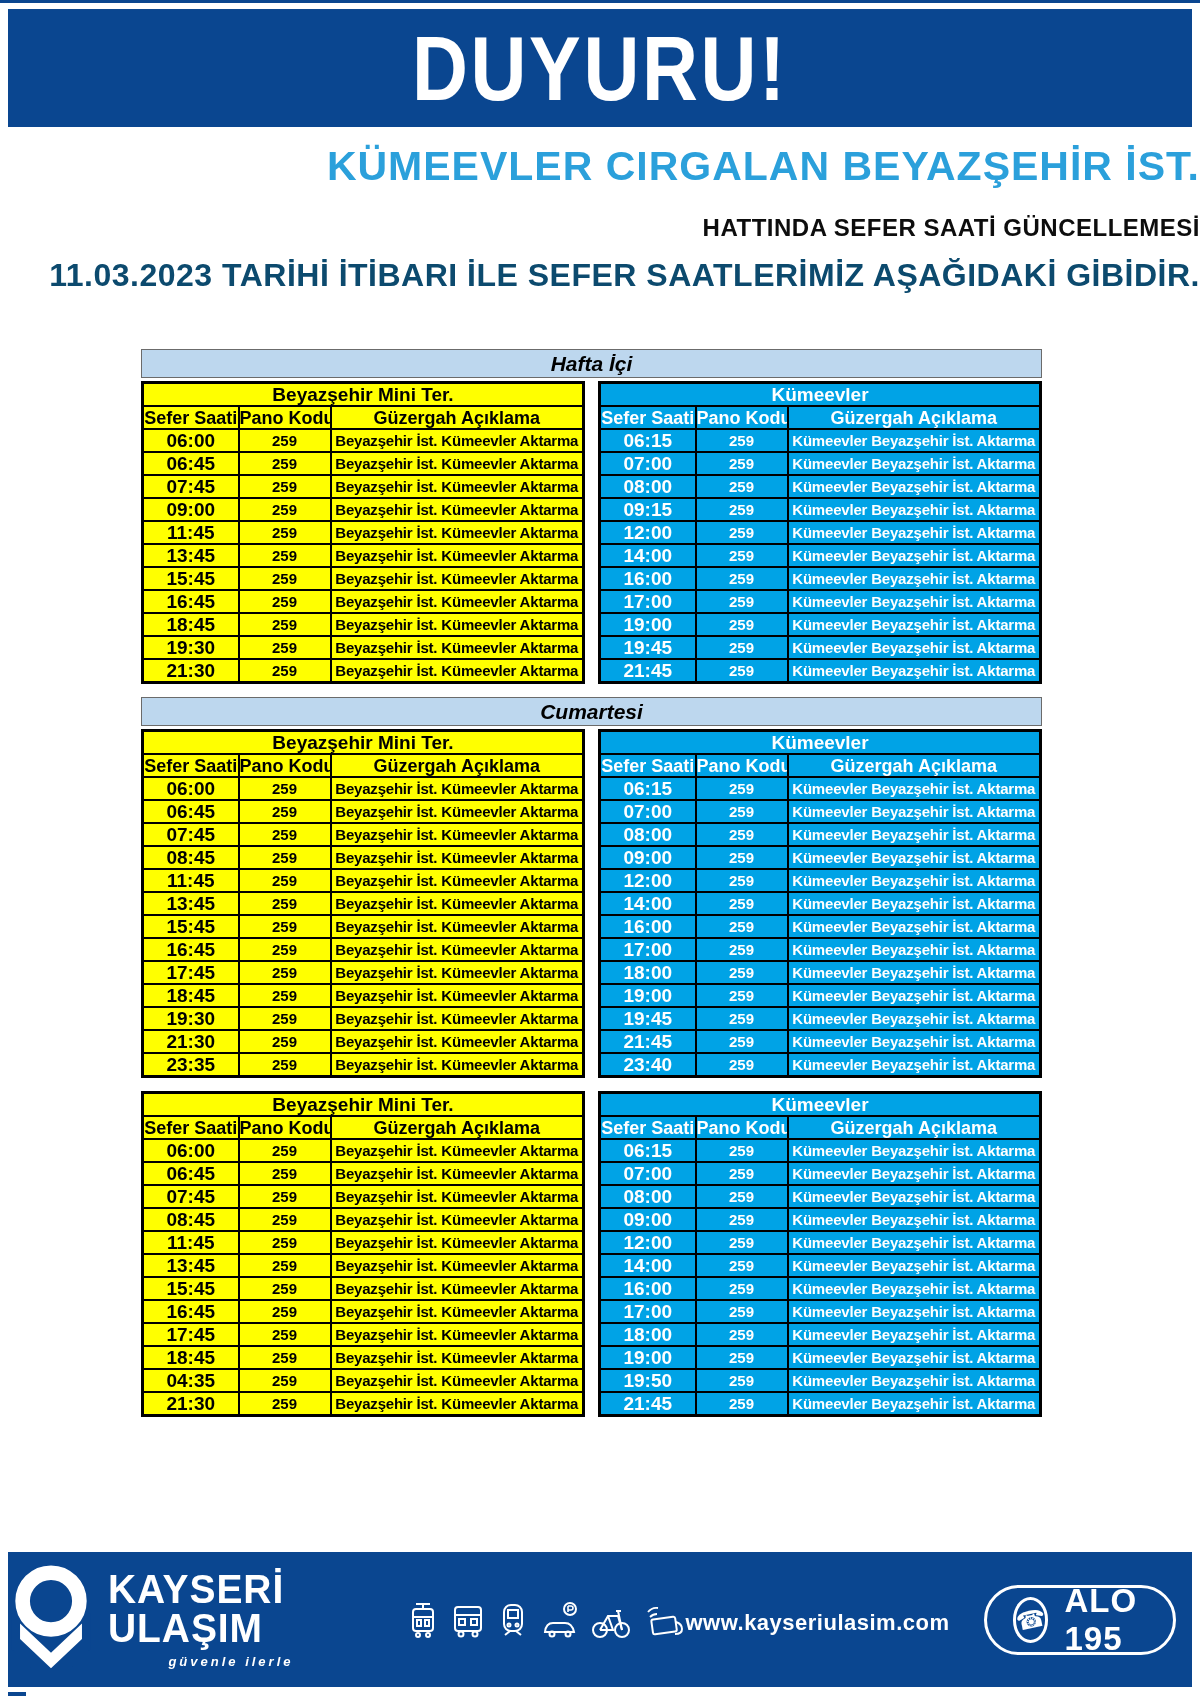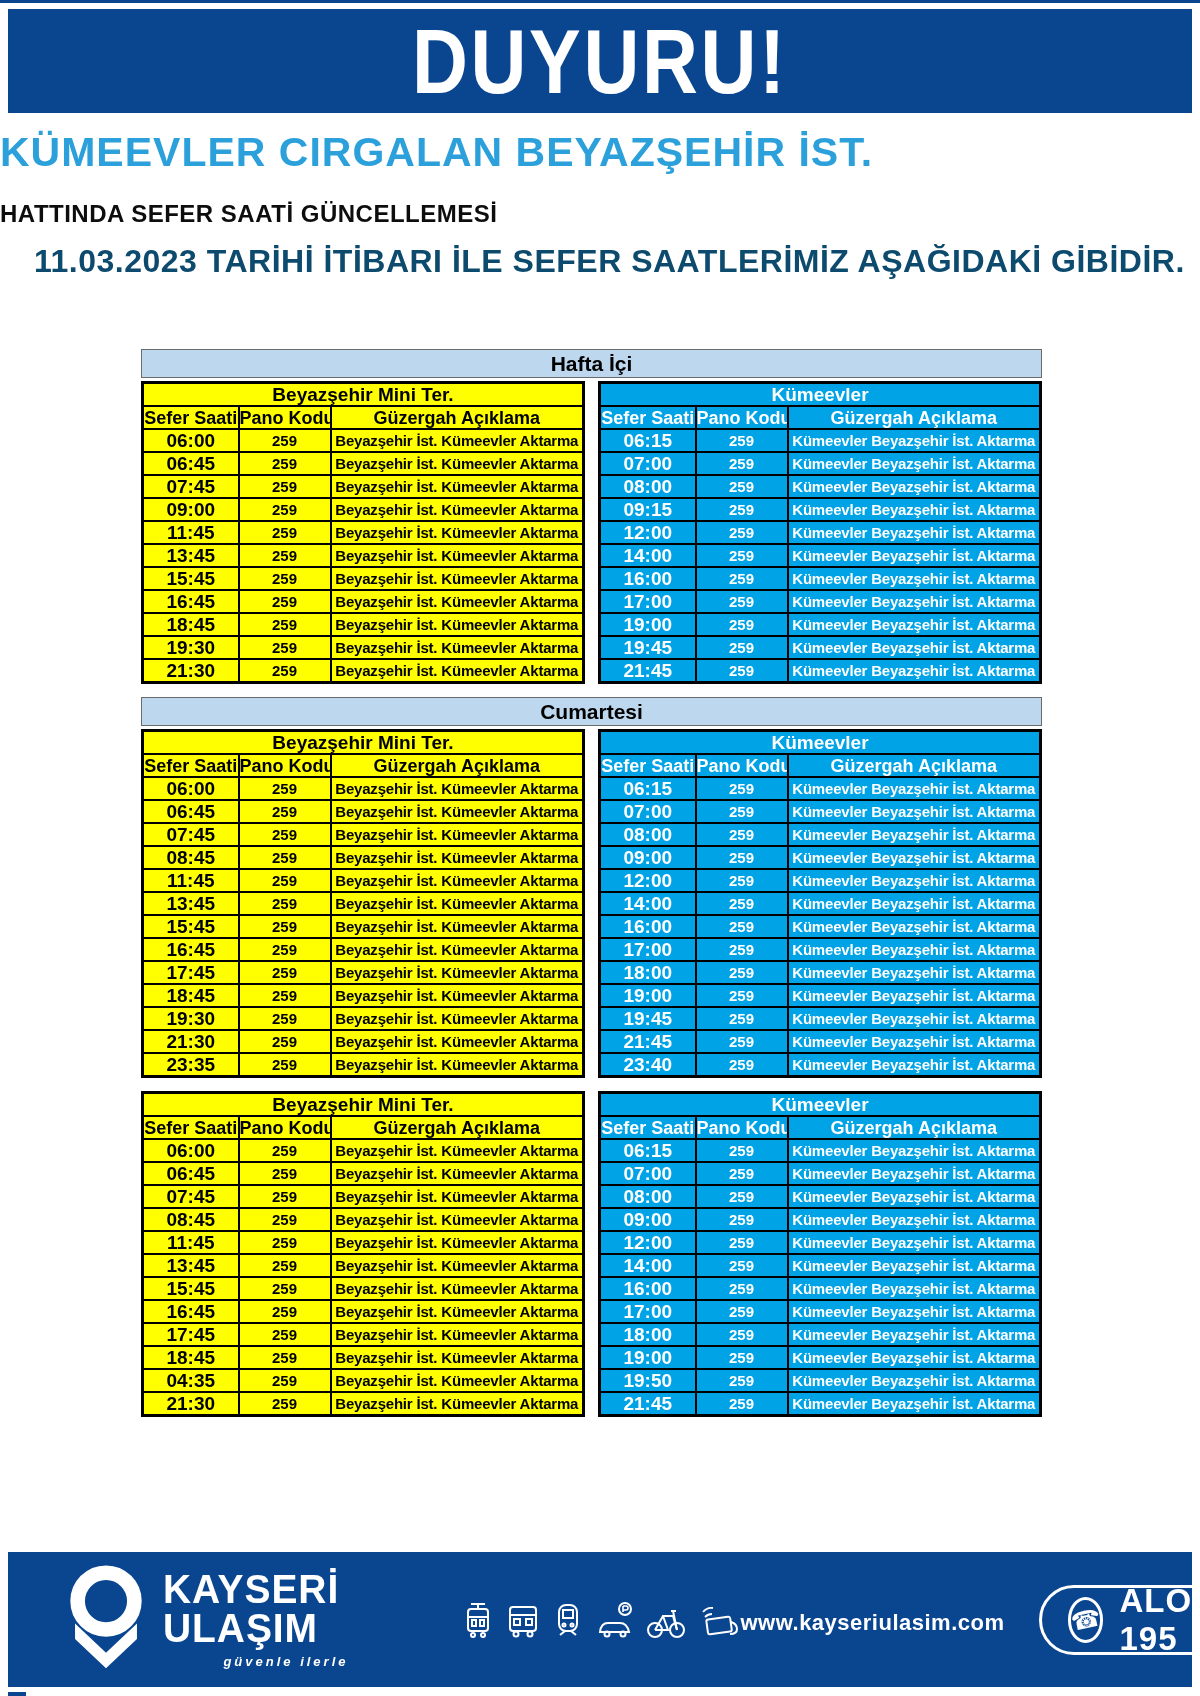--- a/index.html
+++ b/index.html
@@ -9,58 +9,58 @@
     --tableblue:#00a3e6;
     --band:#bdd7ee;
   }
   html,body{margin:0;padding:0;background:#fff;}
   body{
     width:1200px;height:1696px;position:relative;overflow:hidden;
     font-family:"Liberation Sans",sans-serif;
   }
   .topline{height:3px;background:var(--banner);width:100%;}
   .banner{
-    margin:6px 8px 0 8px;height:104px;background:var(--banner);
+    margin:6px 8px 0 8px;height:118px;background:var(--banner);
     display:flex;align-items:center;justify-content:center;
   }
   .banner .big{
     color:#fff;font-weight:bold;font-size:86px;letter-spacing:3px;
     transform:scaleX(.9) scaleY(1.05);margin:0;line-height:1;
   }
-  .headlines{text-align:left;}
+  .headlines{text-align:right;}
   .t1{color:var(--title);font-weight:bold;font-size:41px;letter-spacing:1px;margin-top:17px;line-height:1.1;}
   .t2{color:var(--title);font-weight:bold;font-size:41px;letter-spacing:2px;margin-top:16px;line-height:1.1;}
   .s1{color:#0d0d0d;font-weight:bold;font-size:24px;letter-spacing:.5px;margin-top:26px;line-height:1.1;}
   .s2{color:#0c4a6e;font-weight:bold;font-size:32px;letter-spacing:.5px;margin-top:17px;line-height:1.1;padding-left:34px;}
 
   .sections{position:absolute;top:349px;left:141px;width:901px;}
   .day-section{margin-bottom:13px;}
   .day-band{
     background:var(--band);border:1px solid #6b6b6b;height:27px;
     display:flex;align-items:center;justify-content:center;
-    font-size:21px;font-weight:bold;color:#000;
+    font-size:21px;font-weight:bold;color:#000;font-style:italic;
   }
   .table-pair{display:flex;gap:13px;margin-top:3px;}
   table.sched{border-collapse:collapse;width:509px;table-layout:fixed;border:3px solid #000;}
   table.sched td{
     border:2px solid #000;text-align:center;font-weight:bold;
     height:21px;padding:0;line-height:1;overflow:hidden;white-space:nowrap;
   }
   table.sched.left td{background:var(--yellow);color:#000;}
   table.sched.right td{background:var(--tableblue);color:#fff;}
   td.ttl{font-size:19px;height:23px;}
   td.colh{font-size:18px;height:22px;}
   td.time{font-size:19px;}
   td.code{font-size:15px;}
   td.route{font-size:15px;letter-spacing:-0.2px;}
 
   .footer{
     position:absolute;left:8px;right:8px;bottom:9px;height:135px;
     background:var(--banner);display:flex;align-items:center;
-    padding-left:55px;box-sizing:border-box;color:#fff;
+    box-sizing:border-box;color:#fff;
   }
   .logo{display:flex;align-items:center;gap:14px;}
   .brandtext{display:flex;flex-direction:column;}
   .brandtext .b{font-size:41px;font-weight:bold;letter-spacing:1px;line-height:.95;transform:scaleX(.95);transform-origin:left;}
   .tagline{font-size:13px;font-style:italic;letter-spacing:3px;margin-top:6px;align-self:flex-end;font-weight:bold;}
   .centerblock{margin-left:112px;display:flex;align-items:center;}
   .iconsrow{display:flex;gap:10px;align-items:flex-end;}
   .iconsrow svg{display:block;}
   .website{font-size:22px;font-weight:bold;margin-top:6px;letter-spacing:.5px;}
   .alopill{

